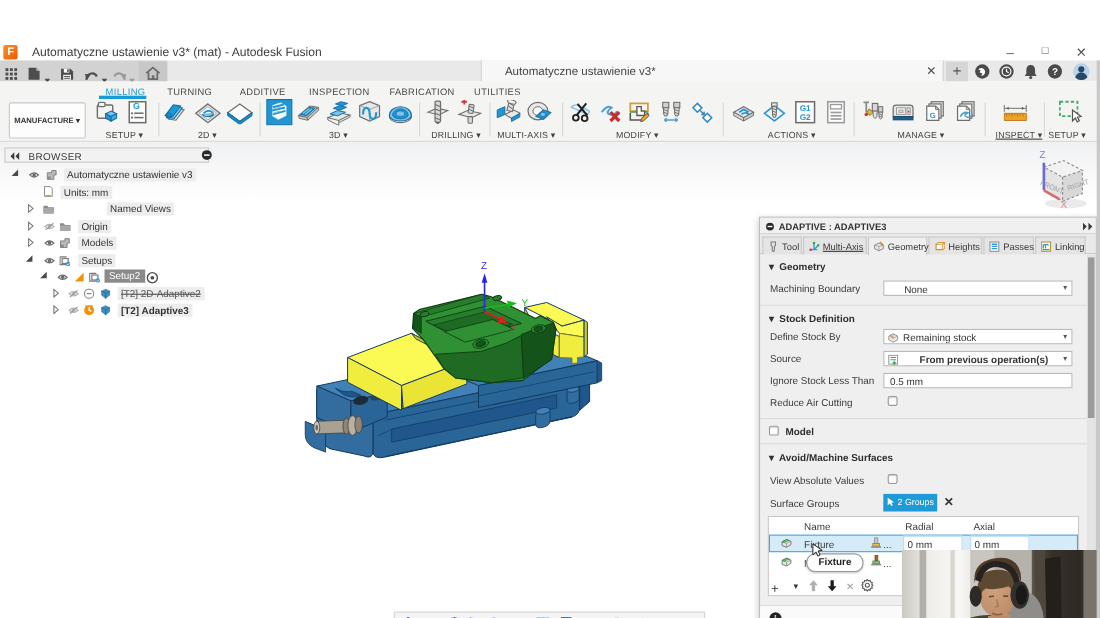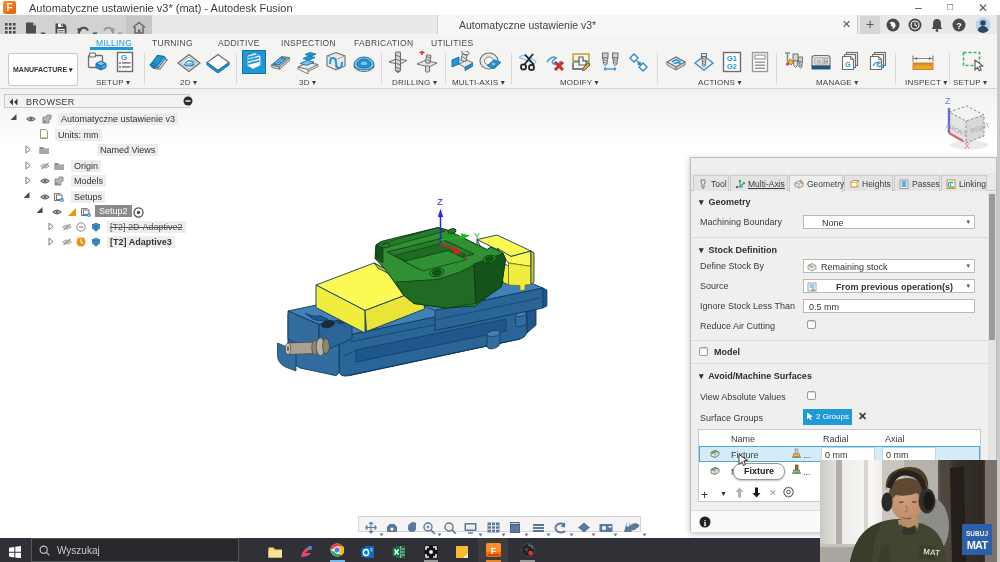--- a/index.html
+++ b/index.html
@@ -1,18 +1,18 @@
 <!DOCTYPE html>
 <html><head>
 <meta charset="utf-8">
 <style>
 * { margin:0; padding:0; box-sizing:border-box; }
 html,body { width:1000px; height:562px; overflow:hidden; font-family:"Liberation Sans", sans-serif; background:#fff; }
 #stage { position:relative; width:1000px; height:562px; overflow:hidden; }
-.abs { position:absolute; }
+.abs { position:absolute;margin-top:40px; }
 
 
 #titlebar { left:0; top:0; width:1000px; height:15px; background:#fff; }
 #titlebar .txt { position:absolute; left:29px; top:2px; font-size:11px; color:#3c3c3c; }
 #fusicon { position:absolute; left:3px; top:1px; width:13px; height:13px; background:linear-gradient(135deg,#ff8d21,#e65f0a); border-radius:2px; }
 #fusicon:after { content:"F"; position:absolute; left:3.5px; top:0.5px; color:#fff; font-size:10px; font-weight:bold; }
 .winbtn { position:absolute; top:0px; color:#555; font-size:12px; }
 
 
 #tabstrip { left:0; top:15px; width:1000px; height:19px; background:#e9e9e9; }
@@ -175,21 +175,21 @@
         <span>MANUFACTURE ▾</span>
       </div>
     <div class="glabel" style="left:96px;">SETUP ▾</div>
     <div class="glabel" style="left:180px;">2D ▾</div>
     <div class="glabel" style="left:299px;">3D ▾</div>
     <div class="glabel" style="left:392px;">DRILLING ▾</div>
     <div class="glabel" style="left:452px;">MULTI-AXIS ▾</div>
     <div class="glabel" style="left:560px;">MODIFY ▾</div>
     <div class="glabel" style="left:698px;">ACTIONS ▾</div>
     <div class="glabel" style="left:816px;">MANAGE ▾</div>
-    <div class="glabel" style="left:905px;">INSPECT ▾</div>
+    <div class="glabel" style="left:905px;text-decoration:underline;">INSPECT ▾</div>
     <div class="glabel" style="left:953px;">SETUP ▾</div>
     <div class="gsep" style="left:144px;"></div>
     <div class="gsep" style="left:236px;"></div>
     <div class="gsep" style="left:381px;"></div>
     <div class="gsep" style="left:445px;"></div>
     <div class="gsep" style="left:511px;"></div>
     <div class="gsep" style="left:657px;"></div>
     <div class="gsep" style="left:776px;"></div>
     <div class="gsep" style="left:895px;"></div>
     <div class="gsep" style="left:949px;"></div>
@@ -658,20 +658,30 @@
 <div class="brow" style="left:91px;top:237px;">
         <svg width="10" height="10" viewBox="0 0 10 10" style="position:absolute;">
           <path d="M1,2.5 L5,0.5 L9,2.5 L9,6.5 L5,9.5 L1,6.5 Z" fill="#3e8ec4"></path>
           <path d="M1,2.5 L5,4.5 L9,2.5 M5,4.5 L5,9.5" stroke="#2a6a96" stroke-width="0.8" fill="none"></path>
         </svg>
       </div>
 <div class="brow" style="left:107px;top:237px;"><span class="hl" style="font-weight:bold;">[T2] Adaptive3</span></div>
     </div>
 
   <div id="dialog" class="abs">
+    <div id="dlghdr">
+        <svg width="8" height="8" viewBox="0 0 8 8" style="position:absolute;left:5px;top:4px;">
+          <circle cx="4" cy="4" r="3.6" fill="#2b2b2b"></circle>
+          <rect x="1.8" y="3.3" width="4.4" height="1.2" fill="#fff"></rect>
+        </svg>
+        <span class="t">ADAPTIVE : ADAPTIVE3</span>
+        <svg width="10" height="8" viewBox="0 0 10 8" style="position:absolute;left:293px;top:4px;">
+          <path d="M0.5,0.5 L4,4 L0.5,7.5 Z M5.5,0.5 L9,4 L5.5,7.5 Z" fill="#3a3a3a"></path>
+        </svg>
+      </div>
     <div id="dlgtabs">
         <div class="dtab" style="left:2px;width:36px;">
           <svg width="10" height="10" viewBox="0 0 10 10" style="position:absolute;left:4px;top:3px;">
             <path d="M3,1 l4,0 l0,3 l-1,1 l0,3 q0,1.5 -1,1.5 q-1,0 -1,-1.5 l0,-3 l-1,-1 Z" fill="none" stroke="#7a7a7a" stroke-width="1"></path>
           </svg>
           <span class="lbl" style="left:17px;position:absolute;">Tool</span>
         </div>
 <div class="dtab" style="left:39px;width:58px;">
           <svg width="10" height="10" viewBox="0 0 10 10" style="position:absolute;left:4px;top:3px;">
             <path d="M2,8 L8,8 M5,8 L5,2 M5,8 L9,4" stroke="#2f9ad4" stroke-width="1.2" fill="none"></path>

